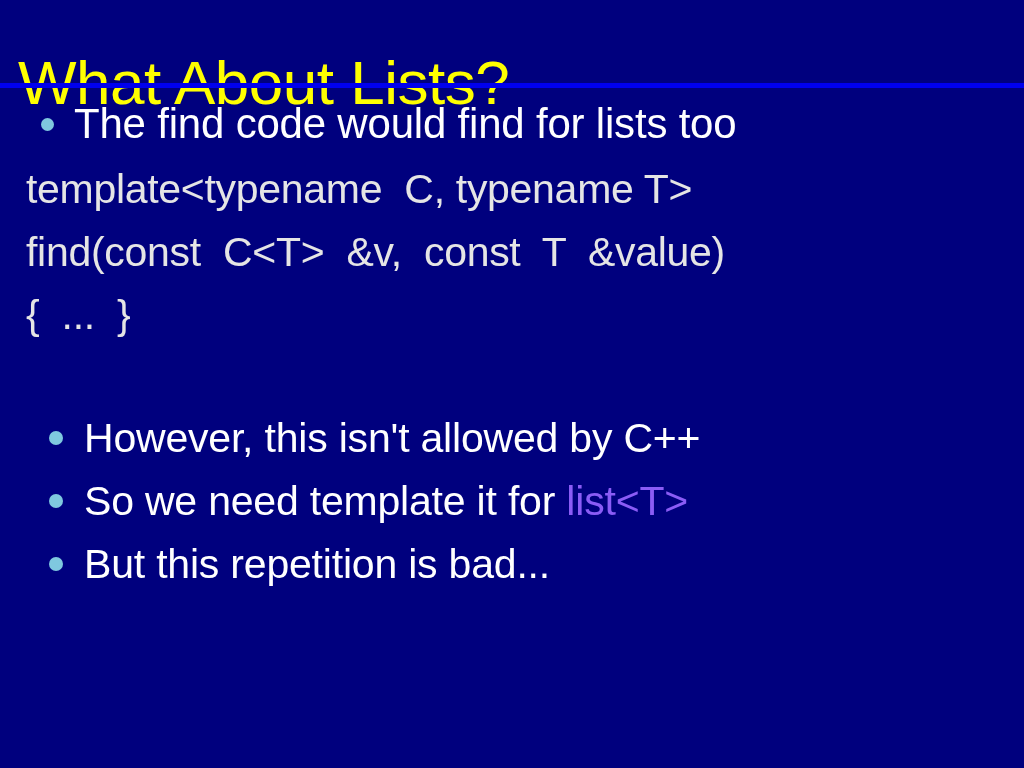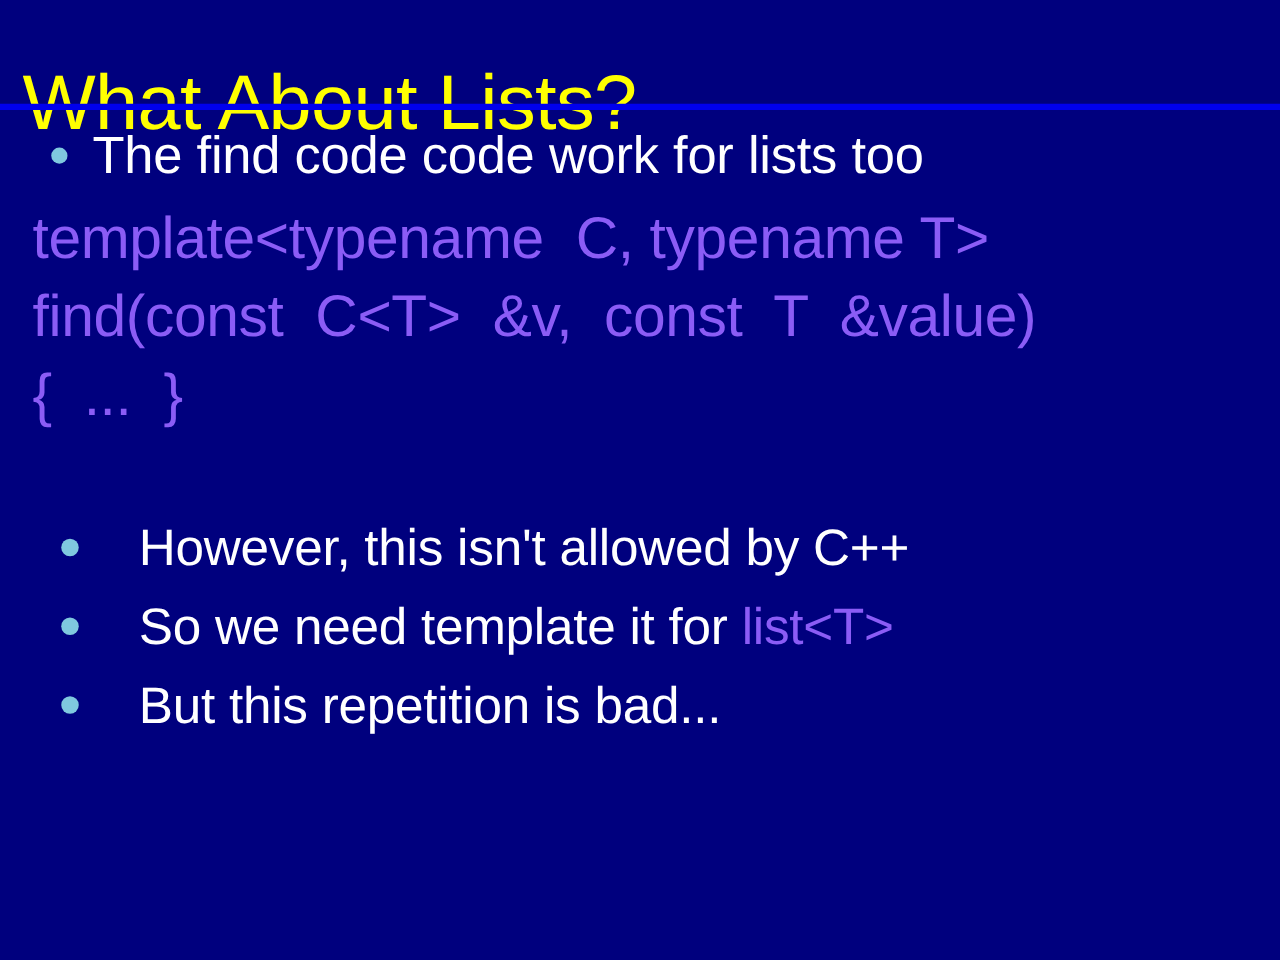--- a/index.html
+++ b/index.html
@@ -76,58 +76,58 @@
   .bullet-lead .bullet-dot {
     width: 13px;
     height: 13px;
     margin-right: 20px;
   }
   .bullet-lead .bullet-text {
     font-size: 42px;
   }
 
   
-  .bullet-sub { left: 49px; gap: 27px; }
+  .bullet-sub { left: 49px; }
   .bullet-sub .bullet-dot {
     width: 14px;
     height: 14px;
     margin-right: 21px;
   }
   .sub-1 { top: 414px; }
   .sub-2 { top: 477px; }
   .sub-3 { top: 540px; }
 
   
   .code-block {
     position: absolute;
     left: 26px;
     top: 158px;
     width: 980px;
   }
   .code-line {
-    color: #8b5cf6;
-    font-size: 47px;
+    color: #e5e5e5;
+    font-size: 41px;
     line-height: 63px;
     height: 63px;
     letter-spacing: -0.3px;
     white-space: pre;
   }
 </style>
 </head>
 <body>
 
 <div class="slide">
 
   <h1 class="slide-title">What About Lists?</h1>
 
   <div class="title-rule"></div>
 
   <div class="bullet-row bullet-lead">
     <span class="bullet-dot"></span>
-    <span class="bullet-text">The find code code work for lists too</span>
+    <span class="bullet-text">The find code would find for lists too</span>
   </div>
 
   <div class="code-block">
     <div class="code-line">template&lt;typename  C, typename T&gt;</div>
     <div class="code-line">find(const  C&lt;T&gt;  &amp;v,  const  T  &amp;value)</div>
     <div class="code-line">{  ...  }</div>
   </div>
 
   <div class="bullet-row bullet-sub sub-1">
     <span class="bullet-dot"></span>

